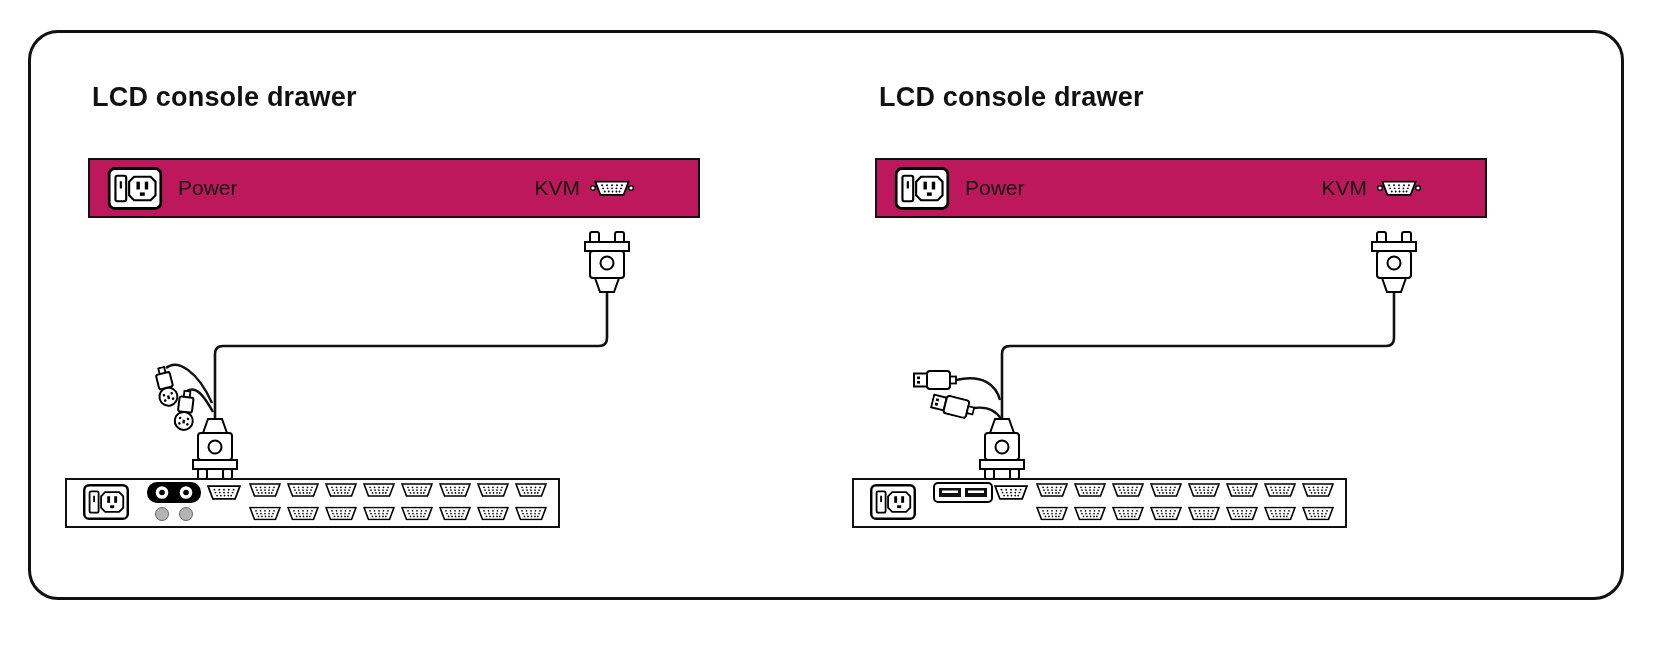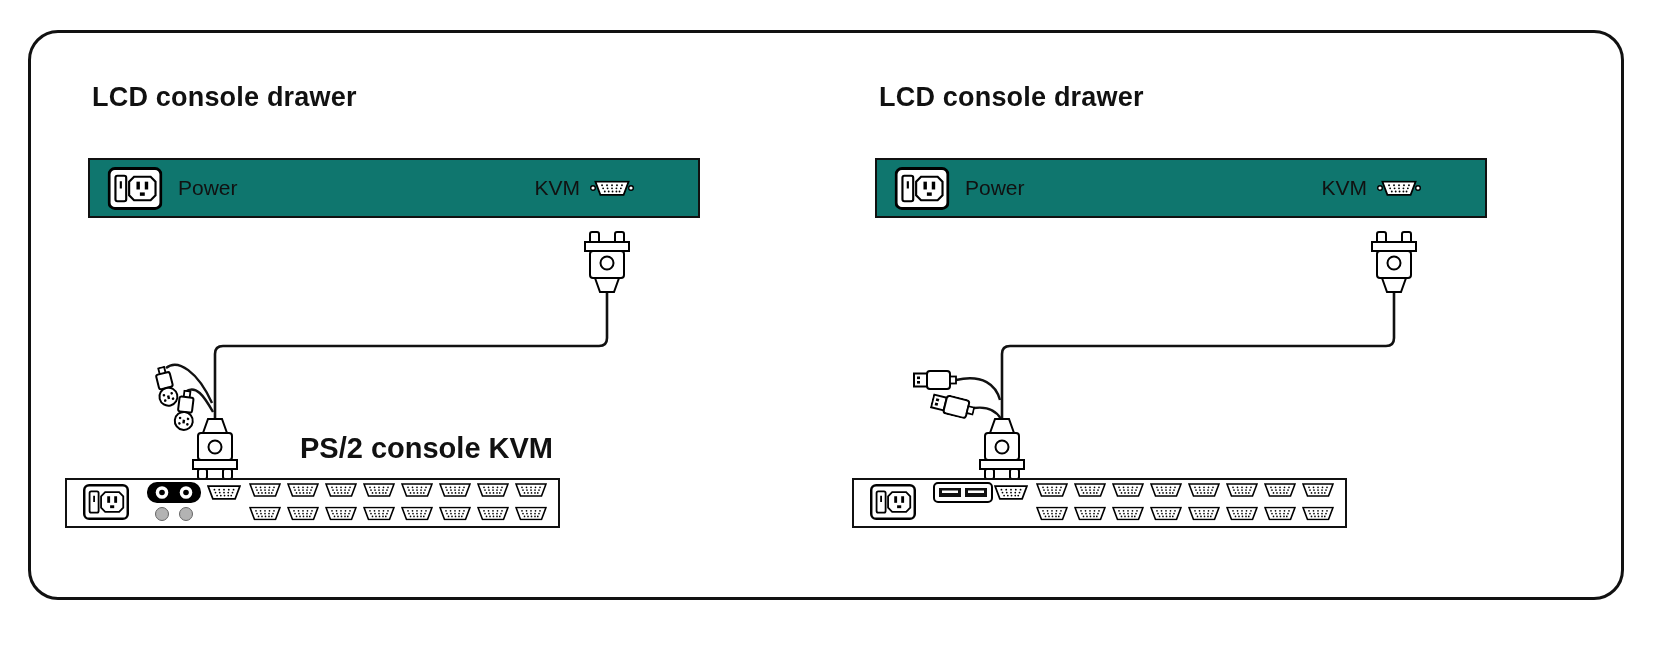--- a/index.html
+++ b/index.html
@@ -14,21 +14,21 @@
     border:3px solid #111; border-radius:30px; background:#fff;
   }
   .panel { position:absolute; top:0; left:0; width:800px; height:649px; }
   .panel.right { left:787px; }
   .panel-title {
     position:absolute; left:92px; top:82px;
     font-size:27px; font-weight:bold; letter-spacing:0.2px; white-space:nowrap;
   }
   .drawer-box {
     position:absolute; left:88px; top:158px; width:612px; height:60px;
-    border:2.5px solid #111; background:#0f766e;
+    border:2.5px solid #111; background:#be185d;
     display:flex; align-items:center; padding:0 64px 0 17px;
   }
   .inlet-svg { flex:0 0 auto; }
   .power-label { font-size:21px; margin-left:15px; margin-right:auto; white-space:nowrap; }
   .kvm-label  { font-size:21px; margin-right:10px; white-space:nowrap;text-align:right; }
   .drawer-port-svg { flex:0 0 auto; }
   .cable-svg { position:absolute; left:0; top:0; width:800px; height:649px; }
   .kvm-title {
     position:absolute; left:300px; top:432px;
     font-size:29px; font-weight:bold; white-space:nowrap;
@@ -134,21 +134,20 @@
     <svg class="cable-svg" viewBox="0 0 800 649">
       <path d="M607 293 L607 338 Q607 346 599 346 L223 346 Q215 346 215 354 L215 420" fill="none" stroke="#111" stroke-width="2.6"></path>
       <path d="M212 403 C198 372 178 358 166 368" fill="none" stroke="#111" stroke-width="2.4"></path>
       <path d="M213 412 C204 396 196 384 185 392" fill="none" stroke="#111" stroke-width="2.4"></path>
       <use href="#db15-up" x="583" y="231" width="48" height="64"></use>
       <use href="#db15-down" x="191" y="416" width="48" height="64"></use>
       <use href="#ps2-plug" x="155" y="366" width="22" height="42" transform="rotate(-14 166 387)"></use>
       <use href="#ps2-plug" x="174" y="390" width="22" height="42" transform="rotate(7 185 411)"></use>
     </svg>
 
-    <div class="kvm-title">PS/2 console KVM</div>
 
     <div class="kvm-box">
       <svg class="kvm-svg" viewBox="0 0 490 45">
         <use href="#ac-inlet" x="16" y="3" width="46" height="38"></use>
         <g>
           <rect x="80" y="2" width="54" height="21" rx="10" fill="#000"></rect>
           <circle cx="95" cy="12.5" r="6.3" fill="#fff"></circle>
             <circle cx="95" cy="12.5" r="2.8" fill="#000"></circle>
           <circle cx="119" cy="12.5" r="6.3" fill="#fff"></circle>
             <circle cx="119" cy="12.5" r="2.8" fill="#000"></circle>

